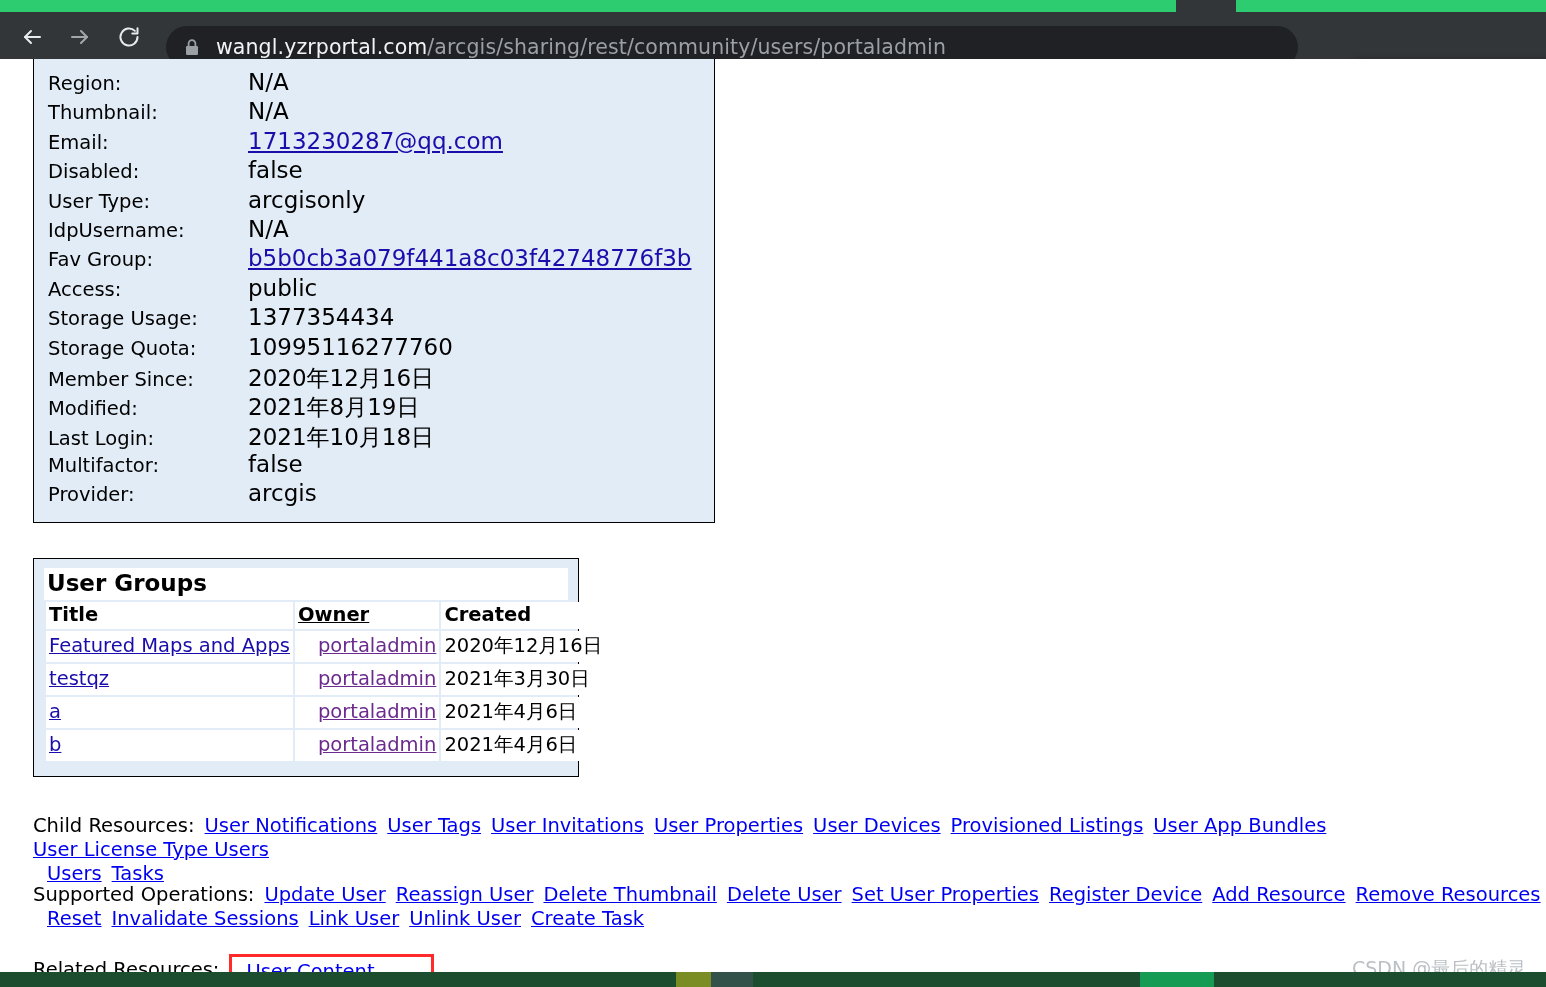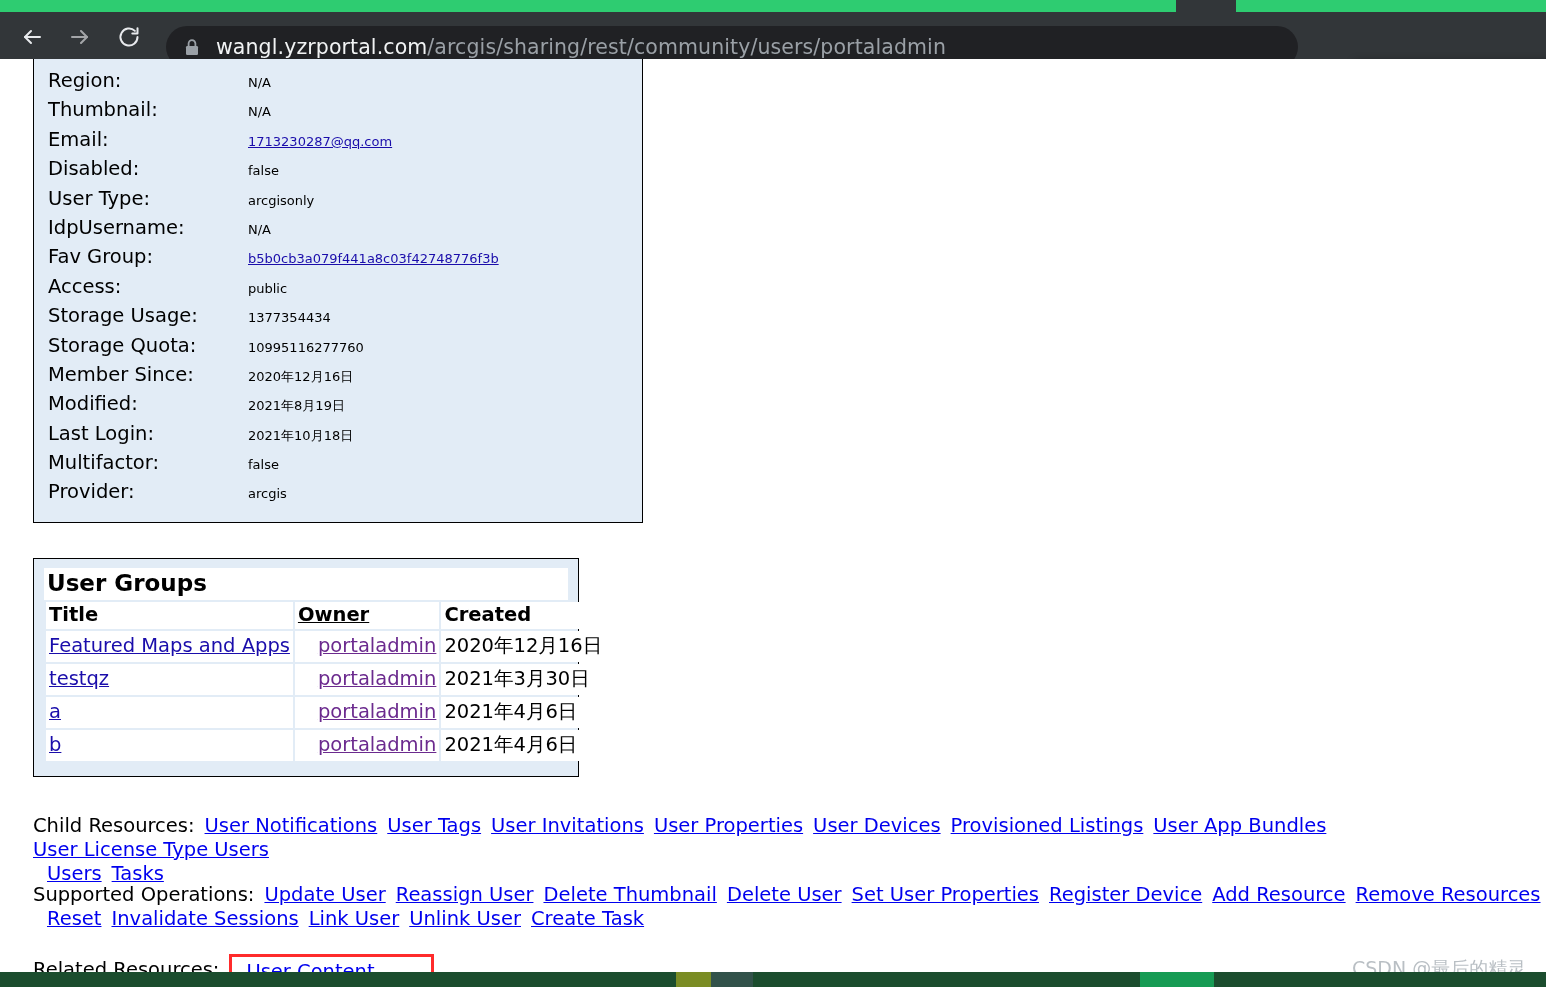--- a/index.html
+++ b/index.html
@@ -120,34 +120,34 @@
     position: absolute; left: 0; top: 59px;
     width: 1546px; height: 928px;
     background: #ffffff;
     font-family: "DejaVu Sans", "Liberation Sans", sans-serif;
     color: #000000;
   }
 
   
   .props-panel {
     position: absolute; left: 33px; top: 0px;
-    width: 610px;
+    width: 682px;
     background: #e2ecf6;
     border: 1px solid #000000;
     border-top: none;
     box-sizing: border-box;
     padding: 10px 0 12px 0;
   }
   .prop-row { display: flex; height: 29.4px; align-items: baseline; }
   .prop-key {
     width: 214px; flex: 0 0 214px;
     padding-left: 14px; box-sizing: border-box;
     font-size: 19.5px; color: #000;
   }
-  .prop-val { font-size: 13px; color: #000; white-space: nowrap; }
+  .prop-val { font-size: 23px; color: #000; white-space: nowrap; }
   .prop-val a { color: #1a0dab; text-decoration: underline; }
 
   
   .groups-wrap {
     position: absolute; left: 33px; top: 499px;
     width: 546px;
     background: #e2ecf6;
     border: 1px solid #000000;
     box-sizing: border-box;
     padding: 9px 10px 13px 10px;

